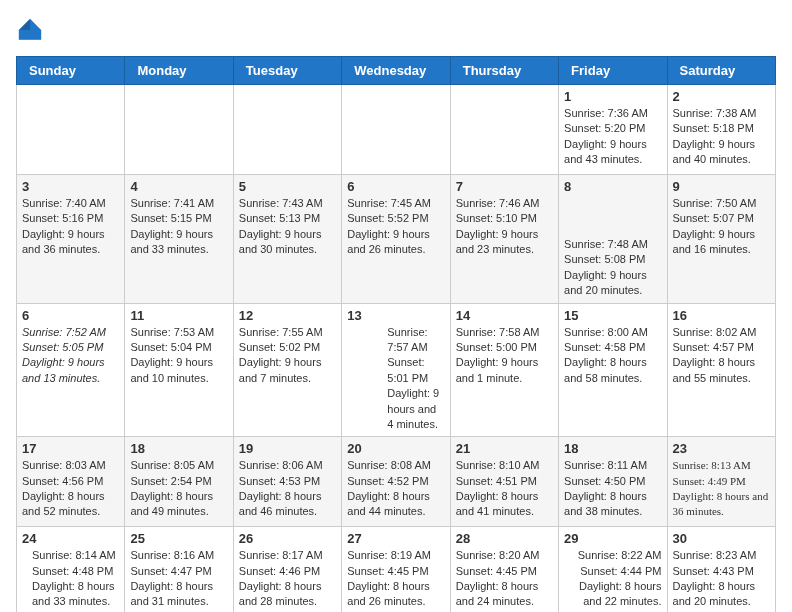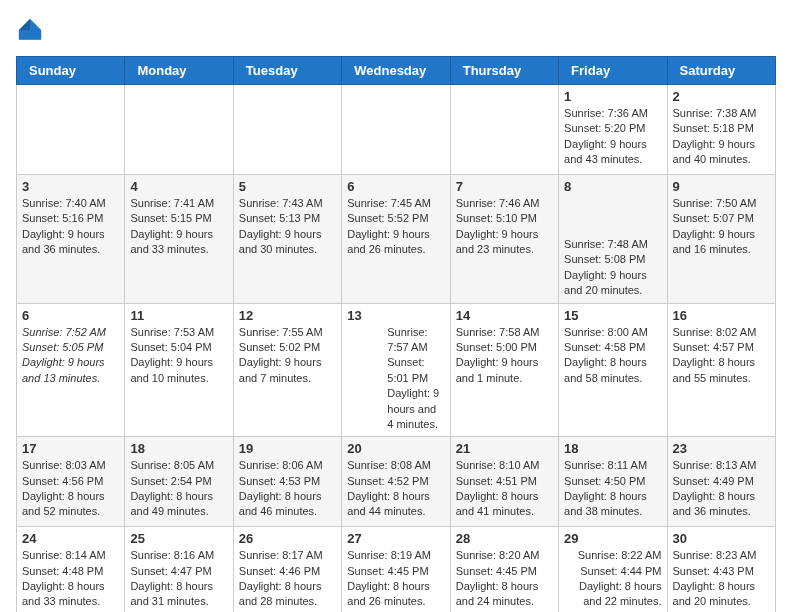--- a/index.html
+++ b/index.html
@@ -261,29 +261,29 @@
 Daylight: 8 hours and 41 minutes.</div>
         </td>
         <td>
           <span class="day-number">18</span>
           <div class="day-info" style="white-space: pre-line;">Sunrise: 8:11 AM
 Sunset: 4:50 PM
 Daylight: 8 hours and 38 minutes.</div>
         </td>
         <td>
           <span class="day-number">23</span>
-          <div class="day-info" style="white-space: pre-line;">Sunrise: 8:13 AM
+          <div class="day-info" style="white-space: pre-line; font-family: Liberation Serif, serif;">Sunrise: 8:13 AM
 Sunset: 4:49 PM
 Daylight: 8 hours and 36 minutes.</div>
         </td>
       </tr>
       <tr>
         <td>
           <span class="day-number">24</span>
-          <div class="day-info" style="white-space: pre-line;">Sunrise: 8:14 AM
+          <div class="day-info" style="white-space: pre-line; margin-left: 10px;">Sunrise: 8:14 AM
 Sunset: 4:48 PM
 Daylight: 8 hours and 33 minutes.</div>
         </td>
         <td>
           <span class="day-number">25</span>
           <div class="day-info" style="white-space: pre-line;">Sunrise: 8:16 AM
 Sunset: 4:47 PM
 Daylight: 8 hours and 31 minutes.</div>
         </td>
         <td>

